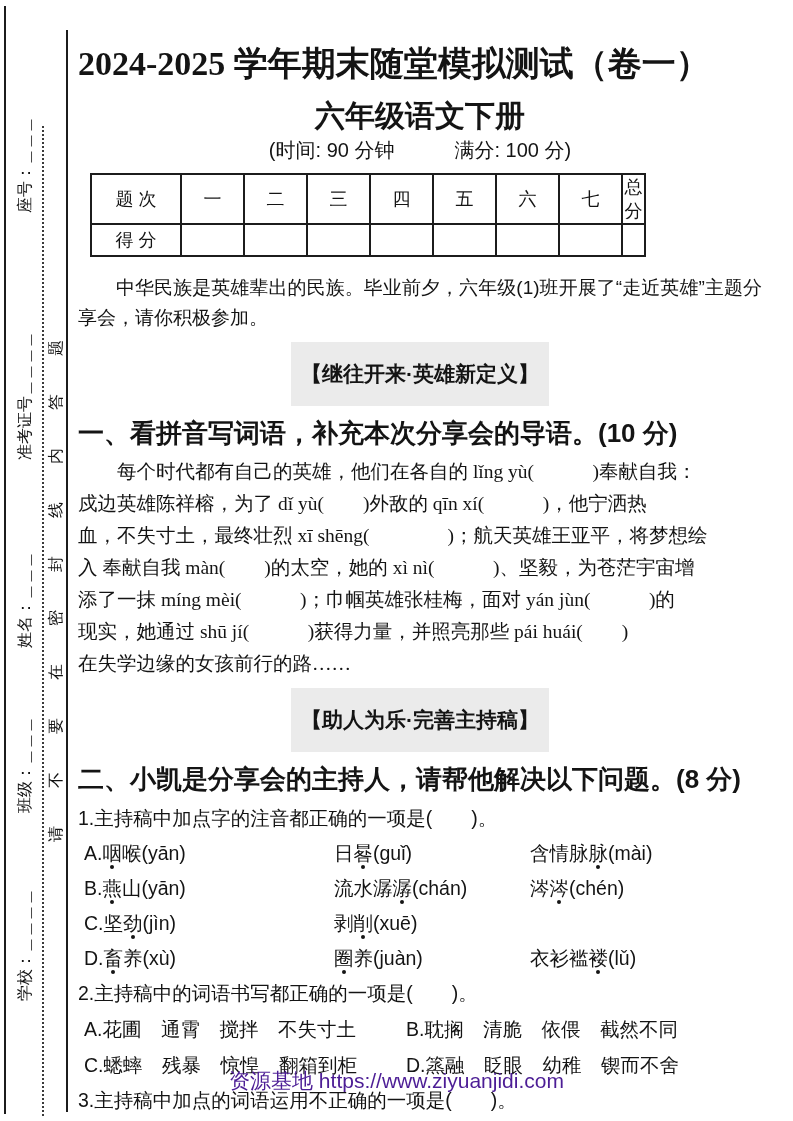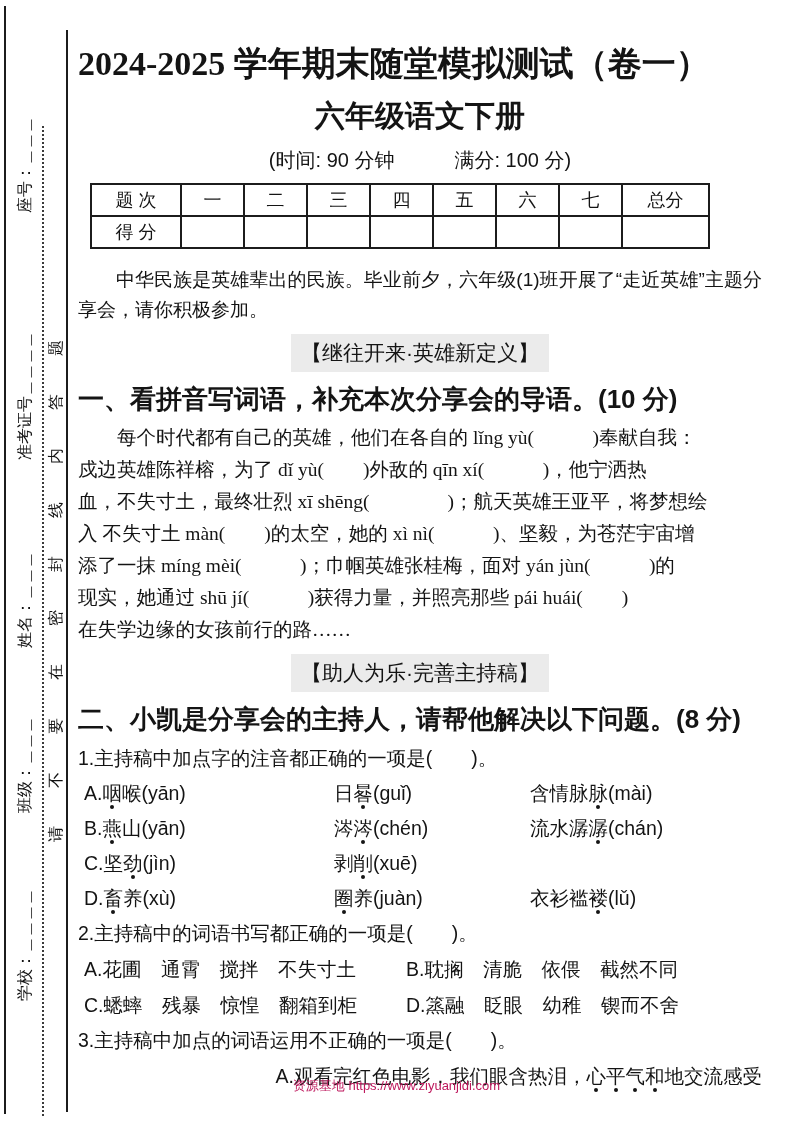--- a/index.html
+++ b/index.html
@@ -23,46 +23,46 @@
   
   .content{position:absolute;left:78px;top:44px;width:684px;}
   .title{
     font-family:"Liberation Serif","DejaVu Serif",serif;
     font-size:34px;font-weight:bold;margin:0;line-height:1.15;
   }
   .subtitle{
     font-family:"Liberation Serif","DejaVu Serif",serif;
     font-size:30px;font-weight:bold;text-align:center;margin:13px 0 0;
   }
-  .meta{text-align:center;font-size:20px;margin-top:10px;}
-  table.score{border-collapse:collapse;table-layout:fixed;width:620px;margin:9px 0 16px 12px;border-radius:26px;}
+  .meta{text-align:center;font-size:20px;}
+  table.score{border-collapse:collapse;table-layout:fixed;width:556px;margin:9px 0 16px 12px;border-radius:26px;}
   table.score td{
     border:2px solid #1c1c1c;height:30px;text-align:center;vertical-align:middle;
     font-size:18px;padding:0;
   }
   .intro{margin-top:12px;font-size:19px;line-height:1.6;text-indent:2em;text-align:justify;}
   .banner-wrap{text-align:center;margin-top:8px;}
-  .banner{display:inline-block;background:#ebebeb;font-weight:normal;font-size:21px;padding:5px 10px;}
+  .banner{display:inline-block;background:#ebebeb;font-weight:bold;font-size:21px;padding:18px 10px;}
   .qhead{margin-top:10px;font-size:26px;font-weight:bold;}
   .passage{margin-top:5px;font-family:"Liberation Serif","DejaVu Serif",serif;font-size:19.5px;line-height:32px;}
   .passage .pline{white-space:pre-wrap;}
   .passage .pline:first-child{text-indent:2em;}
   .stem{margin-top:8px;font-size:19.5px;}
   .optrow3{display:grid;grid-template-columns:250px 196px 1fr;margin:8px 0 0 6px;font-size:19.5px;}
   .optrow2{display:grid;grid-template-columns:322px 1fr;margin:9px 0 0 6px;font-size:19.5px;}
   .optline{margin:9px 0 0 6px;font-size:19.5px;text-align:right;}
   
   .edot{position:relative;}
   .edot::after{
     content:"";position:absolute;left:50%;bottom:-5px;width:4px;height:4px;
     margin-left:-2px;border-radius:50%;background:#151515;
   }
   .footer{
     position:absolute;left:0;right:0;bottom:26px;text-align:center;
-    color:#be185d;font-size:13px;
+    color:#4c1d95;font-size:21px;
   }
 </style>
 </head>
 <body>
 
 <div class="edge-line"></div>
 <div class="seal-dotted"></div>
 <div class="content-line"></div>
 
 <div class="mlabel" style="top:165px">座号：＿＿＿</div>
@@ -110,42 +110,42 @@
   <div class="banner-wrap">
     <span class="banner">【继往开来·英雄新定义】</span>
   </div>
 
   <div class="qhead">一、看拼音写词语，补充本次分享会的导语。(10 分)</div>
 
   <div class="passage">
     <div class="pline">每个时代都有自己的英雄，他们在各自的 lǐng yù(　　　)奉献自我：</div>
     <div class="pline">戍边英雄陈祥榕，为了 dǐ yù(　　)外敌的 qīn xí(　　　)，他宁洒热</div>
     <div class="pline">血，不失寸土，最终壮烈 xī shēng(　　　　)；航天英雄王亚平，将梦想绘</div>
-    <div class="pline">入 不失寸土 màn(　　)的太空，她的 xì nì(　　　)、坚毅，为苍茫宇宙增</div>
+    <div class="pline">入 奉献自我 màn(　　)的太空，她的 xì nì(　　　)、坚毅，为苍茫宇宙增</div>
     <div class="pline">添了一抹 míng mèi(　　　)；巾帼英雄张桂梅，面对 yán jùn(　　　)的</div>
     <div class="pline">现实，她通过 shū jí(　　　)获得力量，并照亮那些 pái huái(　　)</div>
     <div class="pline">在失学边缘的女孩前行的路……</div>
   </div>
 
   <div class="banner-wrap">
     <span class="banner">【助人为乐·完善主持稿】</span>
   </div>
 
   <div class="qhead">二、小凯是分享会的主持人，请帮他解决以下问题。(8 分)</div>
 
   <div class="stem">1.主持稿中加点字的注音都正确的一项是(　　)。</div>
   <div class="optrow3">
     <span>A.<span class="edot">咽</span>喉(yān)</span>
     <span>日<span class="edot">晷</span>(guǐ)</span>
     <span>含情脉<span class="edot">脉</span>(mài)</span>
   </div>
   <div class="optrow3">
     <span>B.<span class="edot">燕</span>山(yān)</span>
+    <span>流水潺<span class="edot">潺</span>(chán)</span>
     <span>涔<span class="edot">涔</span>(chén)</span>
-    <span>流水潺<span class="edot">潺</span>(chán)</span>
   </div>
   <div class="optrow3">
     <span>C.坚<span class="edot">劲</span>(jìn)</span>
     <span>剥<span class="edot">削</span>(xuē)</span>
   </div>
   <div class="optrow3">
     <span>D.<span class="edot">畜</span>养(xù)</span>
     <span><span class="edot">圈</span>养(juàn)</span>
     <span>衣衫褴<span class="edot">褛</span>(lǔ)</span>
   </div>

